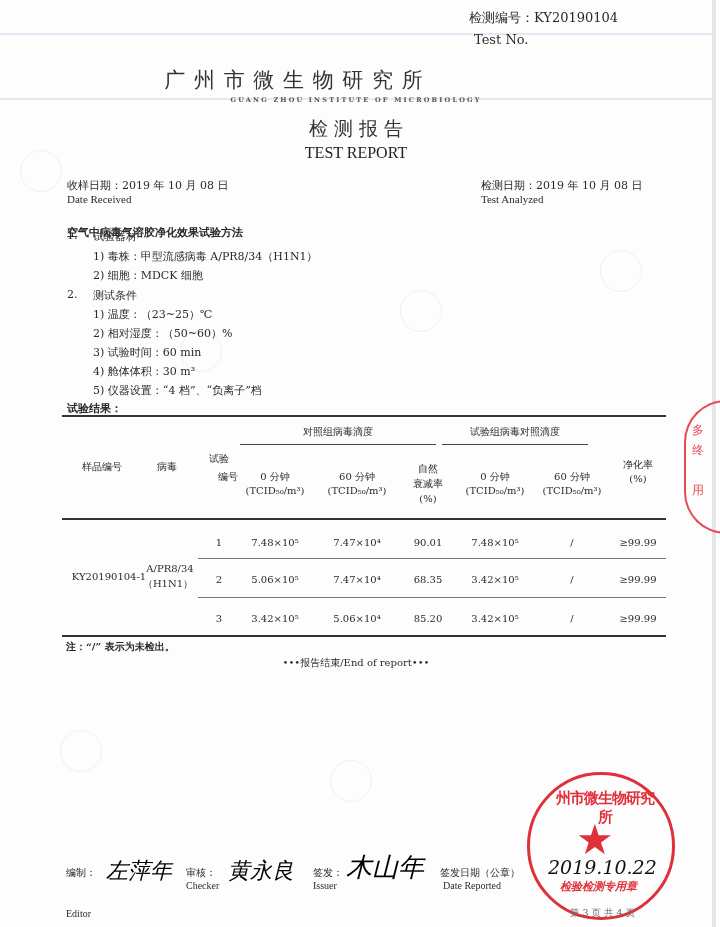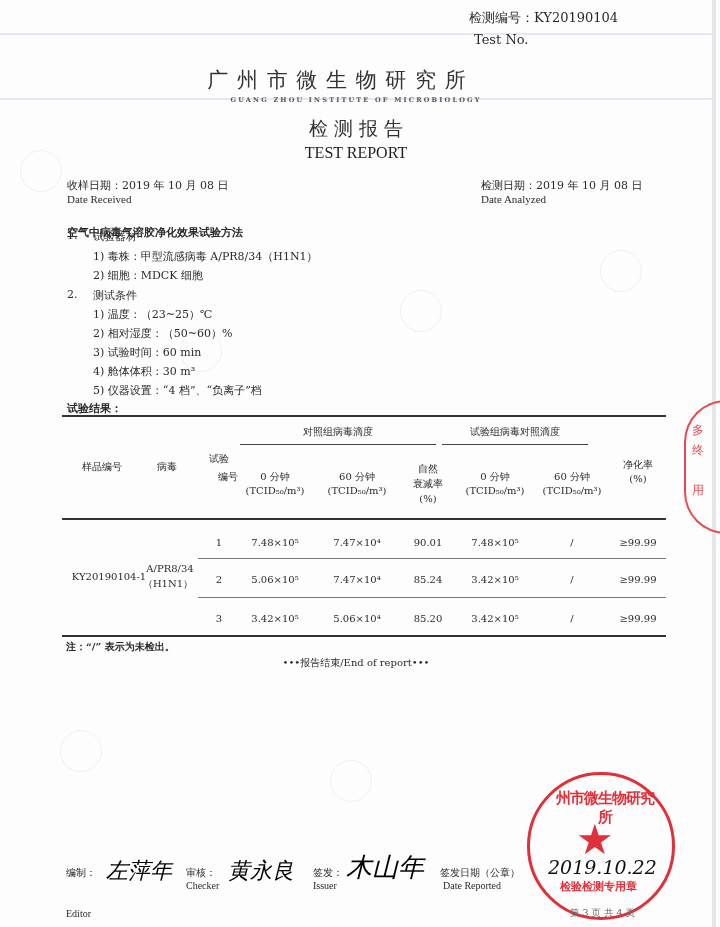--- a/index.html
+++ b/index.html
@@ -37,33 +37,33 @@
   <div class="watermark" style="left:400px;top:290px;"></div>
   <div class="watermark" style="left:600px;top:250px;"></div>
   <div class="watermark" style="left:60px;top:730px;"></div>
   <div class="watermark" style="left:330px;top:760px;"></div>
 
   <div class="abs s13" style="left:469px;top:9px;">
     <span>检测编号：</span><span>KY20190104</span>
   </div>
   <div class="abs s13" style="left:474px;top:32px;">Test    No.</div>
 
-  <div class="abs center" style="left:0;width:588px;top:66px;font-size:21px;letter-spacing:1px;font-family:'DejaVu Sans',sans-serif;color:#333;padding-left:43px;">广 州 市 微 生 物 研 究 所</div>
+  <div class="abs center" style="left:0;width:588px;top:66px;font-size:21px;letter-spacing:1px;font-family:'DejaVu Sans',sans-serif;color:#333;">广 州 市 微 生 物 研 究 所</div>
   <div class="abs center" style="left:0;width:712px;top:96px;font-size:6.5px;letter-spacing:2.2px;font-weight:bold;color:#555;">GUANG ZHOU INSTITUTE OF MICROBIOLOGY</div>
   <div class="abs center" style="left:0;width:712px;top:116px;font-size:19px;font-family:'DejaVu Sans',sans-serif;color:#333;">检 测 报 告</div>
   <div class="abs center" style="left:0;width:712px;top:144px;font-size:16px;font-family:'Liberation Serif',serif;color:#222;">TEST REPORT</div>
 
   <div class="abs s11" style="left:67px;top:178px;">
     <span>收样日期：</span><span>2019 年 10 月 08 日</span>
   </div>
   <div class="abs s11" style="left:67px;top:193px;font-family:'Liberation Serif',serif;">Date Received</div>
   <div class="abs s11" style="left:481px;top:178px;">
     <span>检测日期：</span><span>2019 年 10 月 08 日</span>
   </div>
-  <div class="abs s11" style="left:481px;top:193px;font-family:'Liberation Serif',serif;">Date Analyzed</div>
+  <div class="abs s11" style="left:481px;top:193px;font-family:'Liberation Serif',serif;">Test Analyzed</div>
 
   <div class="abs s11 bold" style="left:67px;top:209px;margin-top:16px;">空气中病毒气溶胶净化效果试验方法</div>
 
   <div class="abs s11" style="left:67px;top:229px;">1.</div>
   <div class="abs s11" style="left:93px;top:229px;">试验器材</div>
   <div class="abs s11" style="left:93px;top:249px;">1) 毒株：甲型流感病毒 A/PR8/34（H1N1）</div>
   <div class="abs s11" style="left:93px;top:268px;">2) 细胞：MDCK 细胞</div>
 
   <div class="abs s11" style="left:67px;top:288px;">2.</div>
   <div class="abs s11" style="left:93px;top:288px;">测试条件</div>
@@ -117,21 +117,21 @@
       <div class="cell" style="left:458px;top:536px;width:74px;">7.48×10⁵</div>
       <div class="cell" style="left:534px;top:536px;width:76px;">/</div>
       <div class="cell" style="left:610px;top:536px;width:56px;">≥99.99</div>
     </div>
     <div class="thin" style="left:198px;top:558px;width:468px;"></div>
 
     <div>
       <div class="cell" style="left:200px;top:573px;width:38px;">2</div>
       <div class="cell" style="left:240px;top:573px;width:70px;">5.06×10⁵</div>
       <div class="cell" style="left:317px;top:573px;width:80px;">7.47×10⁴</div>
-      <div class="cell" style="left:400px;top:573px;width:56px;">85.24</div>
+      <div class="cell" style="left:400px;top:573px;width:56px;">68.35</div>
       <div class="cell" style="left:458px;top:573px;width:74px;">3.42×10⁵</div>
       <div class="cell" style="left:534px;top:573px;width:76px;">/</div>
       <div class="cell" style="left:610px;top:573px;width:56px;">≥99.99</div>
     </div>
     <div class="thin" style="left:198px;top:597px;width:468px;"></div>
 
     <div>
       <div class="cell" style="left:200px;top:612px;width:38px;">3</div>
       <div class="cell" style="left:240px;top:612px;width:70px;">3.42×10⁵</div>
       <div class="cell" style="left:317px;top:612px;width:80px;">5.06×10⁴</div>
@@ -157,21 +157,21 @@
   <div class="abs s10" style="left:313px;top:866px;">签发：</div>
   <div class="abs s10" style="left:313px;top:880px;font-family:'Liberation Serif',serif;">Issuer</div>
   <div class="sig" style="left:346px;top:850px;font-size:26px;">木山年</div>
 
   <div class="abs s10" style="left:440px;top:866px;">签发日期（公章）</div>
   <div class="abs s10" style="left:443px;top:880px;font-family:'Liberation Serif',serif;">Date Reported</div>
 
   <div class="stamp">
     <div class="stamp-text" style="left:20px;top:14px;font-size:15px;width:110px;text-align:center;letter-spacing:-1px;">州市微生物研究所</div>
     <div class="stamp-text" style="left:46px;top:40px;font-size:42px;">★</div>
-    <div class="stamp-text" style="left:30px;top:104px;font-size:11px;">检验检测专用章</div>
+    <div class="stamp-text" style="left:30px;top:104px;font-size:11px;font-style:italic;">检验检测专用章</div>
   </div>
   <div class="sig" style="left:548px;top:856px;font-size:19px;color:#111;">2019.10.22</div>
 
   <div class="abs" style="left:684px;top:400px;width:40px;height:130px;border:2px solid #e64a52;border-right:none;border-radius:60px 0 0 60px;"></div>
   <div class="abs" style="left:692px;top:420px;color:#e64a52;font-size:12px;line-height:20px;white-space:normal;width:16px;font-family:'DejaVu Sans',sans-serif;">多<br>终<br><br>用</div>
 
   <div class="abs s9" style="left:570px;top:907px;color:#666;">第 3 页 共 4 页</div>
 </div>
 
 </body></html>

